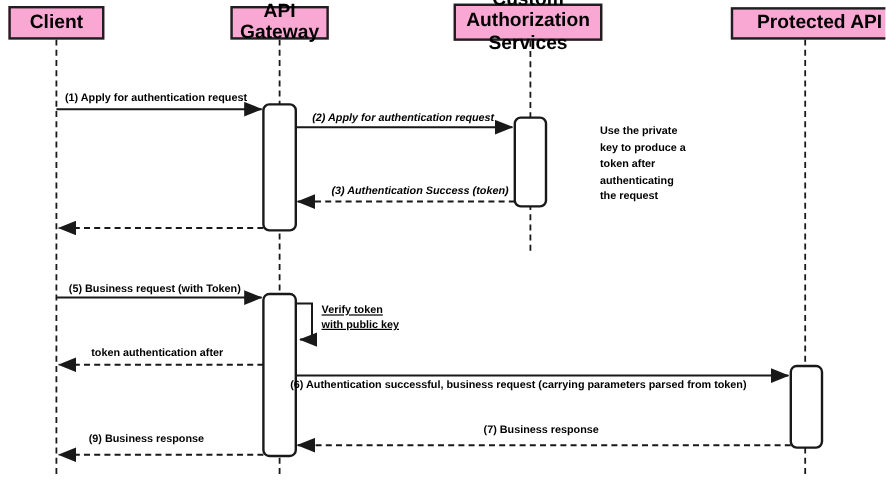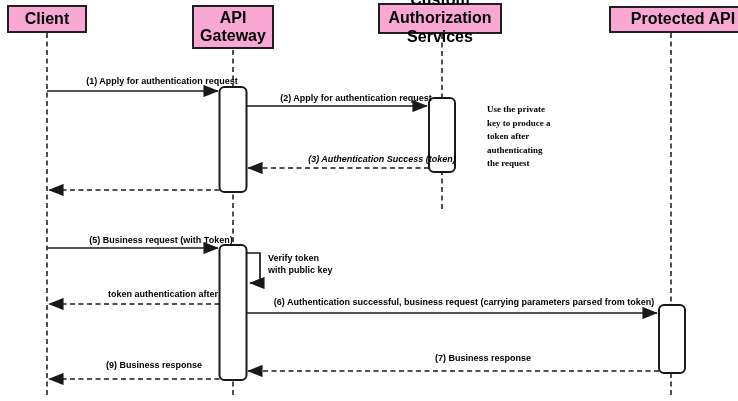--- a/index.html
+++ b/index.html
@@ -25,21 +25,20 @@
     font-size: 16px;
     line-height: 1.15;
     color: #000000;
   }
   .msg-label {
     position: absolute;
     font-size: 9px;
     font-weight: bold;
     color: #000000;
     white-space: nowrap;
-    margin-left: 32px;
   }
   .msg-label.center { transform: translateX(-50%); }
   .multiline {
     position: absolute;
     font-size: 9px;
     font-weight: bold;
     color: #000000;
     white-space: pre-line;
     line-height: 12px;
   }
@@ -79,40 +78,40 @@
     <path class="msg-line" d="M246.5,253 H260 V283 H250" marker-end="url(#ah)"></path>
     <path class="msg-line dashed" d="M219.5,304 H49" marker-end="url(#ah)"></path>
     <path class="msg-line" d="M246.5,313 H657" marker-end="url(#ah)"></path>
     <path class="msg-line dashed" d="M659,371 H248" marker-end="url(#ah)"></path>
     <path class="msg-line dashed" d="M219.5,379 H49" marker-end="url(#ah)"></path>
   </svg>
 
   <div class="actor" style="left:7px;   top:5px; width:80px;  height:28px;text-align:right;">
     <span>Client</span>
   </div>
-  <div class="actor" style="left:192px; top:5px; width:82px;  height:44px;">
+  <div class="actor" style="left:192px; top:5px; width:82px;  height:28px;">
     <span>API Gateway</span>
   </div>
   <div class="actor" style="left:378px; top:3px; width:124px; height:31px;">
     <span>Custom Authorization Services</span>
   </div>
   <div class="actor" style="left:609px; top:6px; width:148px; height:27px;">
     <span>Protected API</span>
   </div>
 
   <div class="msg-label center" style="left:130px; top:76px;">(1) Apply for authentication request</div>
-  <div class="msg-label center" style="left:324px; top:93px;">(2) Apply for authentication request</div>
+  <div class="msg-label center" style="left:336px; top:93px;font-style:italic;">(2) Apply for authentication request</div>
   <div class="msg-label center" style="left:350px; top:154px;font-style:italic;">(3) Authentication Success (token)</div>
   <div class="msg-label center" style="left:129px; top:235px;">(5) Business request (with Token)</div>
-  <div class="multiline" style="left:268px; top:252px;">Verify token
+  <div class="multiline" style="left:268px; top:252px;text-decoration:underline;">Verify token
 with public key</div>
   <div class="msg-label center" style="left:131px; top:289px;">token authentication after</div>
-  <div class="msg-label center" style="left:432px; top:297px;">(6) Authentication successful, business request (carrying parameters parsed from token)</div>
+  <div class="msg-label center" style="left:432px; top:315px;">(6) Authentication successful, business request (carrying parameters parsed from token)</div>
   <div class="msg-label center" style="left:451px; top:353px;">(7) Business response</div>
   <div class="msg-label center" style="left:122px; top:360px;">(9) Business response</div>
 
-  <div class="multiline note-text" style="left:487px; top:103px; width:100px;font-family:Liberation Serif, serif;">Use the private
+  <div class="multiline note-text" style="left:500px; top:103px; width:100px;">Use the private
 key to produce a
 token after
 authenticating
 the request</div>
 
 </div>
 
 </body></html>

